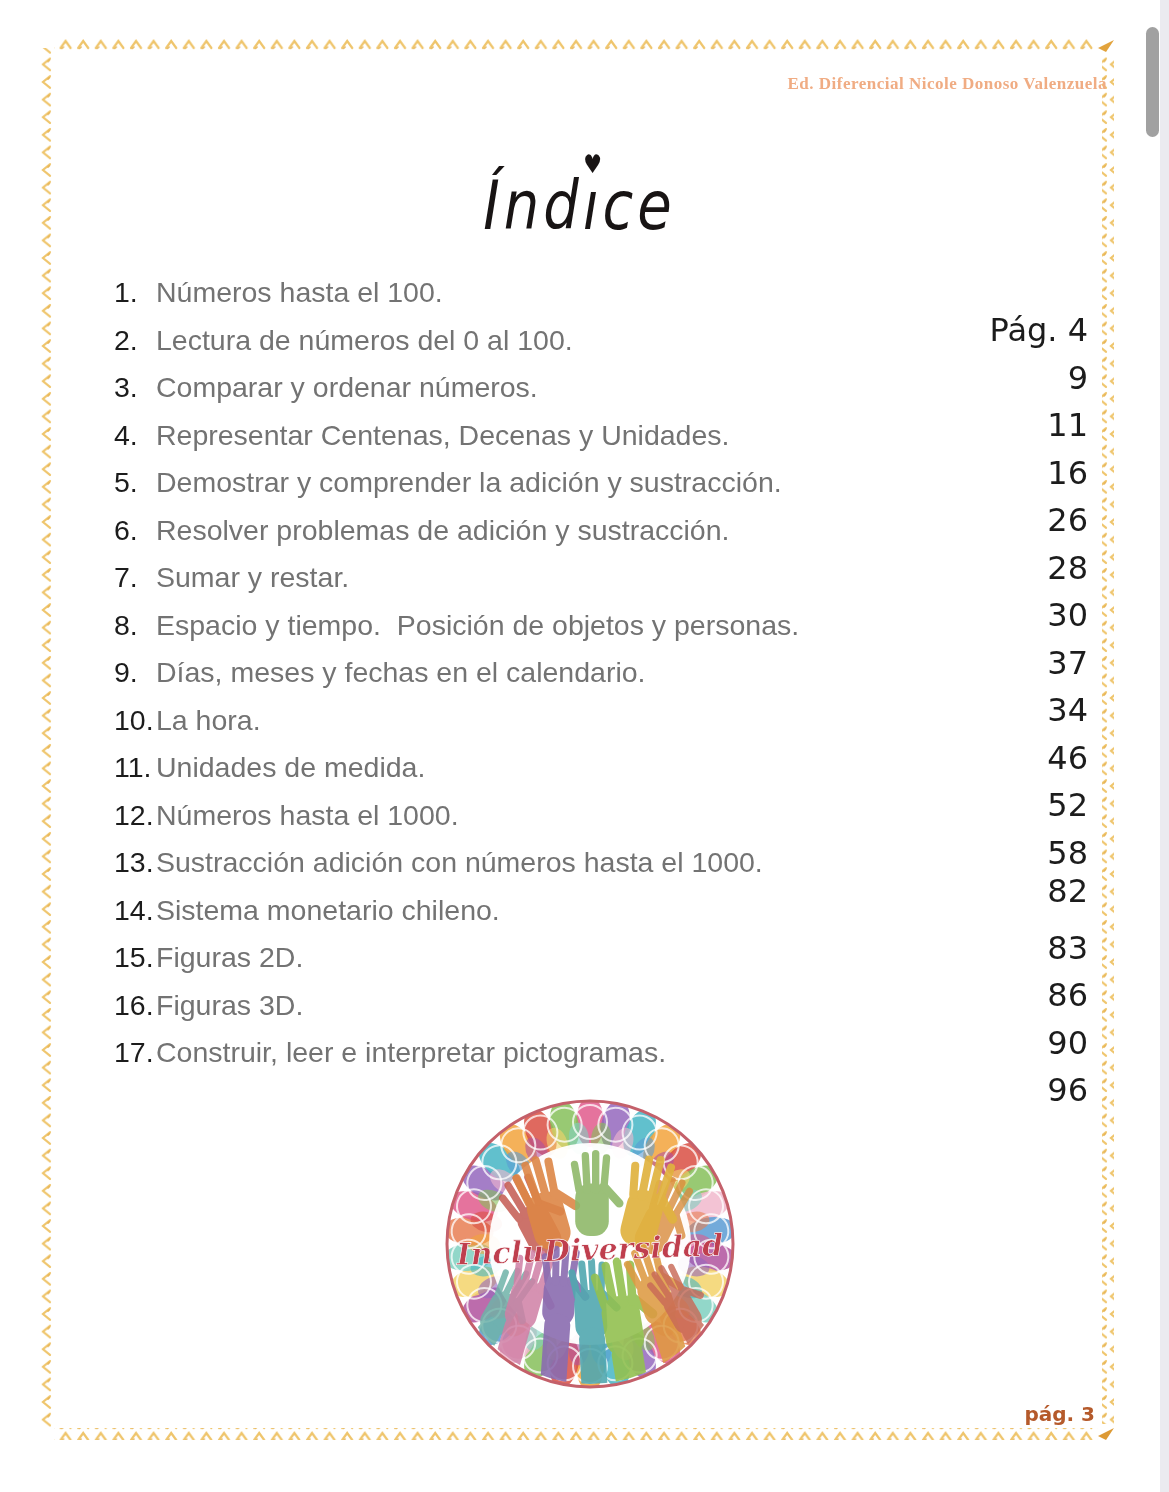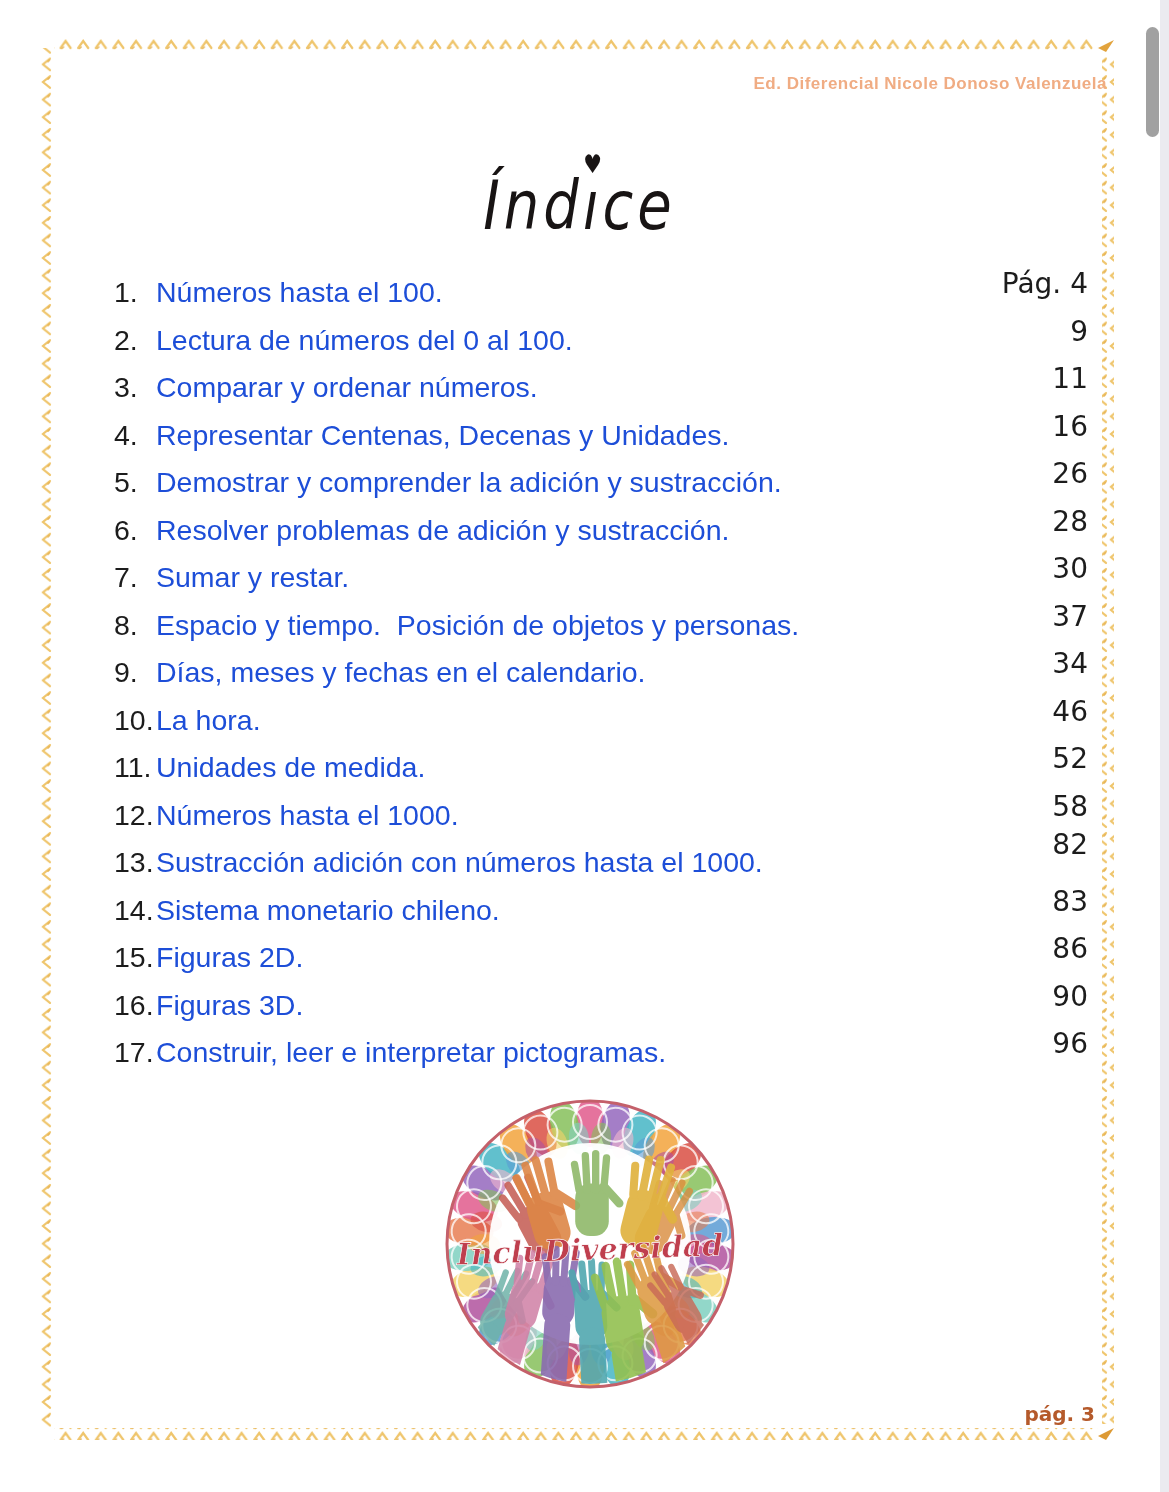--- a/index.html
+++ b/index.html
@@ -9,21 +9,21 @@
   }
   .page{position:absolute;inset:0;background:#fff;}
 
   
   .frame{position:absolute;left:40px;top:38px;width:1078px;height:1404px;pointer-events:none;}
 
   
   .credit{
     position:absolute;top:74px;right:62px;
     font-size:17px;font-weight:bold;color:#f0ac83;letter-spacing:.5px;
-    font-family:Liberation Sans, sans-serif;
+    font-family:Liberation Serif, serif;
   }
 
   
   .title-wrap{position:absolute;top:166px;left:0;width:1159px;text-align:center;font-style:italic;}
   .title{
     display:inline-block;transform:scaleY(1.22);transform-origin:top center;
     font-size:56px;font-weight:500;letter-spacing:4px;color:#181414;
     font-family:"DejaVu Sans",sans-serif;
   }
   .iheart{position:relative;display:inline-block;}
@@ -32,26 +32,27 @@
     font-size:21px;letter-spacing:0;
   }
 
   
   .toc{position:absolute;top:272px;left:114px;width:974px;}
   .toc-row{display:flex;height:47.5px;}
   .toc-num{
     flex:none;width:42px;font-size:28.5px;color:#1c1c1c;line-height:40px;
   }
   .toc-label{
-    flex:1;font-size:28.5px;color:#1d4ed8;line-height:40px;white-space:pre;
+    flex:1;font-size:28.5px;color:#737373;line-height:40px;white-space:pre;
   }
   .toc-page{
-    flex:none;min-width:96px;text-align:right;font-size:28px;color:#1c1c1c;
+    flex:none;min-width:96px;text-align:right;font-size:32px;color:#1c1c1c;
     line-height:40px;transform:translateY(-8px);
     font-family:"DejaVu Sans",sans-serif;
+    margin-top:46px;
   }
   .toc-page.raised{transform:translateY(-17px);}
 
   
   .logo{position:absolute;left:440px;top:1094px;width:300px;height:300px;}
 
   
   .footer-page{
     position:absolute;top:1374px;right:74px;
     font-size:20px;font-weight:bold;color:#b55a2b;

